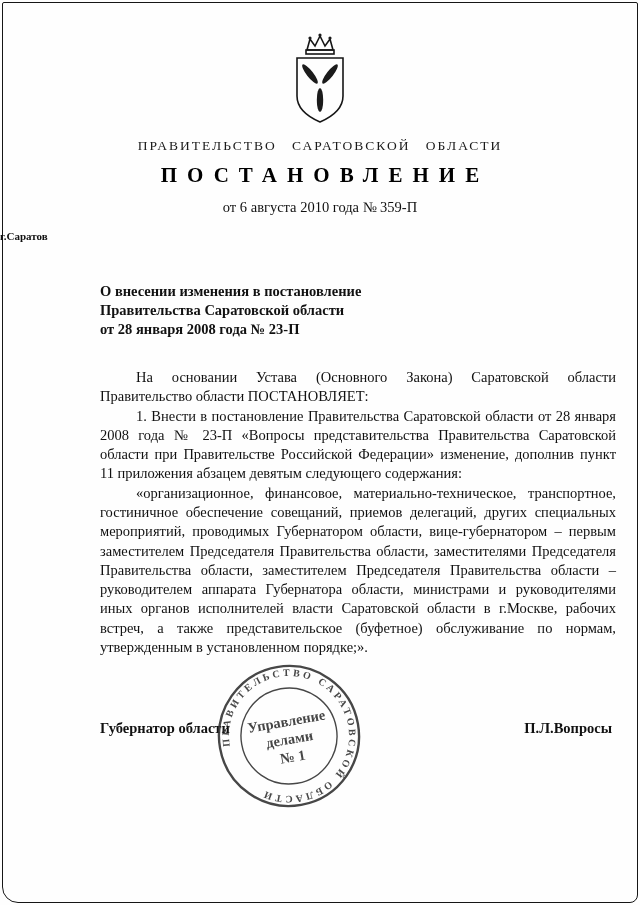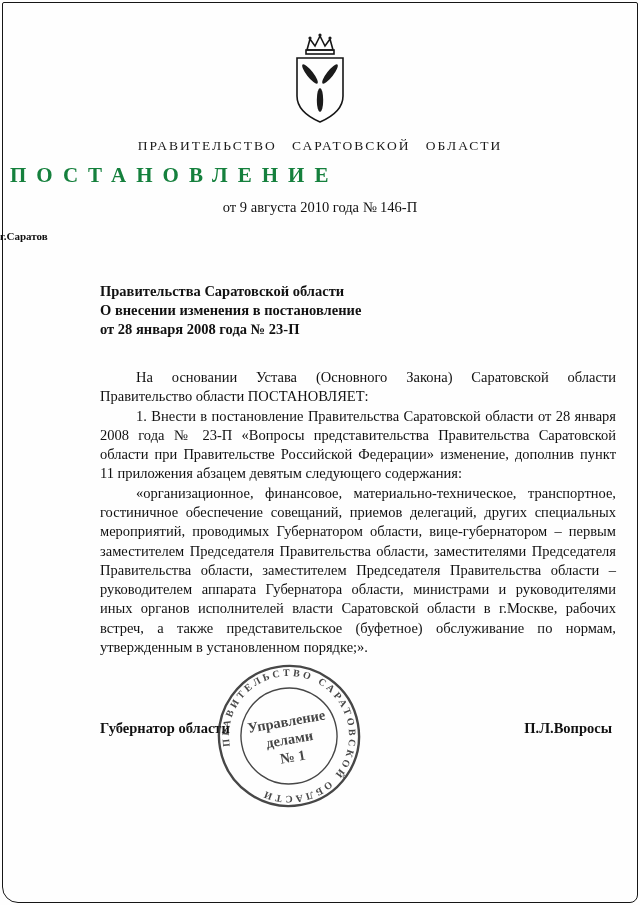--- a/index.html
+++ b/index.html
@@ -26,23 +26,24 @@
     transform:translateX(-50%);
   }
   .org-name {
     position:absolute; top:138px; left:0; width:100%;
     text-align:center;
     font-size:13.5px; letter-spacing:2px; word-spacing:10px;
     color:#1a1a1a;
   }
   .doc-type {
     position:absolute; top:163px; left:0; width:100%;
+    text-align:center;
     font-size:21px; font-weight:bold;
     letter-spacing:10px; text-indent:10px;
-    color:#15803d;
+    color:#000000;
   }
   .date-line {
     position:absolute; top:199px; left:0; width:100%;
     text-align:center; font-size:14.5px;
   }
   .city {
     position:absolute; top:230px; left:0; width:100%;
     text-align:left; font-size:11px; font-weight:bold;
   }
   .subject {
@@ -94,27 +95,27 @@
       <ellipse cx="25" cy="42" rx="12" ry="3.2" transform="rotate(52 25 42)"></ellipse>
       <ellipse cx="45" cy="42" rx="12" ry="3.2" transform="rotate(-52 45 42)"></ellipse>
       <ellipse cx="35" cy="68" rx="3.2" ry="12"></ellipse>
     </g>
   </svg>
 
   <div class="org-name">ПРАВИТЕЛЬСТВО САРАТОВСКОЙ ОБЛАСТИ</div>
 
   <div class="doc-type">ПОСТАНОВЛЕНИЕ</div>
 
-  <div class="date-line">от 9 августа 2010 года № 146-П</div>
+  <div class="date-line">от 6 августа 2010 года № 359-П</div>
 
   <div class="city">г.Саратов</div>
 
   <div class="subject">
+    <div>О внесении изменения в постановление</div>
     <div>Правительства Саратовской области</div>
-    <div>О внесении изменения в постановление</div>
     <div>от 28 января 2008 года № 23-П</div>
   </div>
 
   <div class="body-text">
     <p>На основании Устава (Основного Закона) Саратовской области Правительство области ПОСТАНОВЛЯЕТ:</p>
     <p>1. Внести в постановление Правительства Саратовской области от 28 января 2008 года № 23-П «Вопросы представительства Правительства Саратовской области при Правительстве Российской Федерации» изменение, дополнив пункт 11 приложения абзацем девятым следующего содержания:</p>
     <p>«организационное, финансовое, материально-техническое, транспортное, гостиничное обеспечение совещаний, приемов делегаций, других специальных мероприятий, проводимых Губернатором области, вице-губернатором – первым заместителем Председателя Правительства области, заместителями Председателя Правительства области, заместителем Председателя Правительства области – руководителем аппарата Губернатора области, министрами и руководителями иных органов исполнителей власти Саратовской области в г.Москве, рабочих встреч, а также представительское (буфетное) обслуживание по нормам, утвержденным в установленном порядке;».</p>
   </div>
 
   <div class="signature-row">

